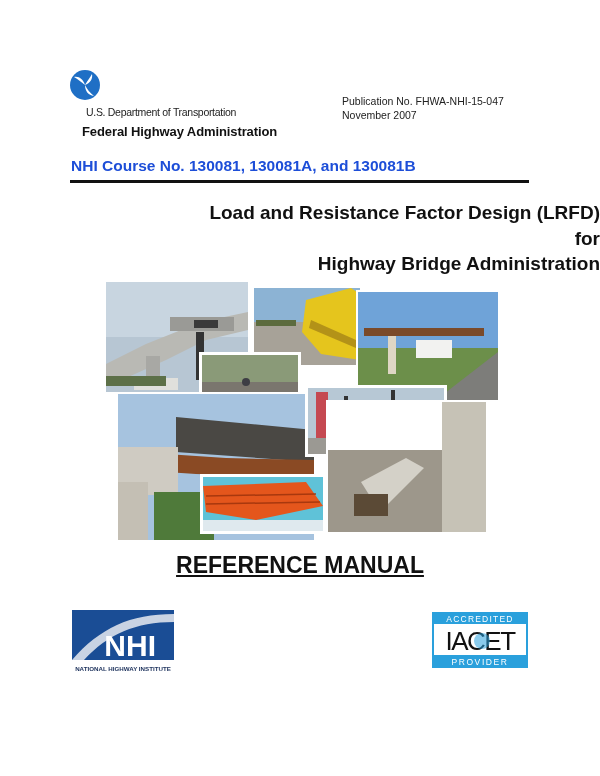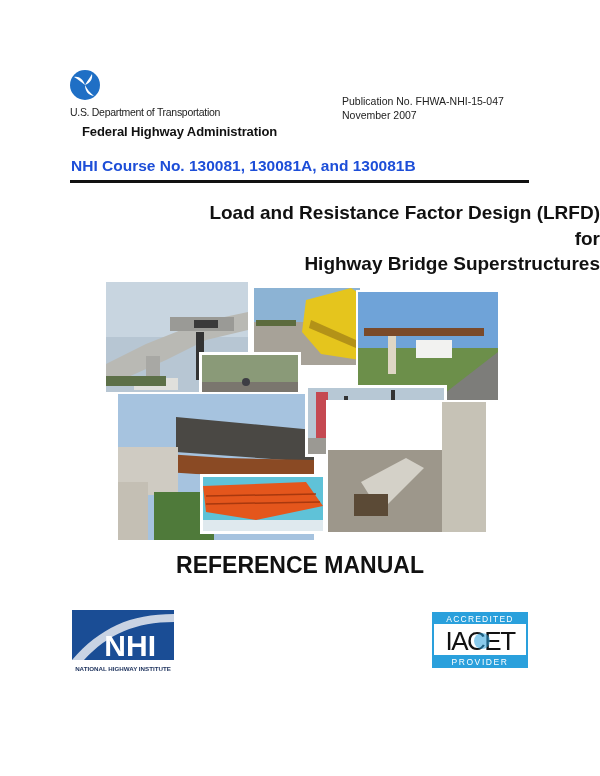--- a/index.html
+++ b/index.html
@@ -1,29 +1,29 @@
 <!DOCTYPE html>
 <html><head>
 <meta charset="utf-8">
 <style>
   html, body { margin:0; padding:0; background:#fff; }
   body { width:600px; height:776px; position:relative; overflow:hidden; font-family:"Liberation Sans", sans-serif; color:#111; }
   .abs { position:absolute; }
   #dot-logo { left:70px; top:70px; width:30px; height:30px; }
-  #dot-name { left:70px; top:106px; font-size:10.5px; letter-spacing:-0.3px; color:#222; }
+  #dot-name { left:86px; top:106px; font-size:10.5px; letter-spacing:-0.3px; color:#222; }
   #fhwa-name { left:82px; top:124px; font-size:13px; font-weight:bold; letter-spacing:-0.1px; color:#111; }
   #pub-block { left:342px; top:95px; font-size:10.5px; line-height:13.5px; color:#222; }
   #course { left:71px; top:157px; font-size:15.5px; font-weight:bold; color:#1d4ed8; }
   #rule { left:70px; top:180px; width:459px; height:3px; background:#111; }
   .title { left:0; width:600px; text-align:right; font-size:19px; font-weight:bold; color:#111; }
   #t1 { top:202px; }
   #t2 { top:228px; }
   #t3 { top:253px; }
   #collage { left:106px; top:282px; width:394px; height:258px; }
-  #ref { left:0; width:600px; top:552px; text-align:center; font-size:23px; font-weight:bold; color:#111; }
+  #ref { left:0; width:600px; top:552px; text-align:center; font-size:23px; font-weight:bold; color:#111;text-decoration:underline; }
   #nhi-logo { left:70px; top:608px; width:106px; height:66px; }
   #iacet { left:432px; top:612px; width:96px; height:56px; }
 </style>
 </head>
 <body>
 
 <svg id="dot-logo" class="abs" viewBox="0 0 30 30">
   <circle cx="15" cy="15" r="15" fill="#1f6fc5"></circle>
   <path d="M15 15 C 13 9, 9 6, 4 7 C 8 9, 11 12, 15 15 Z" fill="#fff"></path>
   <path d="M15 15 C 20 13, 23 9, 22 4 C 20 8, 17 11, 15 15 Z" fill="#fff"></path>
@@ -35,21 +35,21 @@
 <div id="pub-block" class="abs">
   <div>Publication No. FHWA-NHI-15-047</div>
   <div>November 2007</div>
 </div>
 
 <div id="course" class="abs">NHI Course No. 130081, 130081A, and 130081B</div>
 <div id="rule" class="abs"></div>
 
 <div id="t1" class="abs title">Load and Resistance Factor Design (LRFD)</div>
 <div id="t2" class="abs title">for</div>
-<div id="t3" class="abs title">Highway Bridge Superstructures</div>
+<div id="t3" class="abs title">Highway Bridge Administration</div>
 
 <svg id="collage" class="abs" viewBox="0 0 394 258">
 
   <g>
     <rect x="0" y="0" width="142" height="110" fill="#b7c6d3"></rect>
     <rect x="0" y="0" width="142" height="55" fill="#c8d5e0"></rect>
     <polygon points="0,82 40,62 95,40 142,30 142,48 100,58 60,78 20,96 0,100" fill="#b9b9b4"></polygon>
     <rect x="64" y="35" width="64" height="14" fill="#9a9a96"></rect>
     <rect x="88" y="38" width="24" height="8" fill="#3a3a3a"></rect>
     <rect x="90" y="50" width="8" height="48" fill="#333"></rect>

